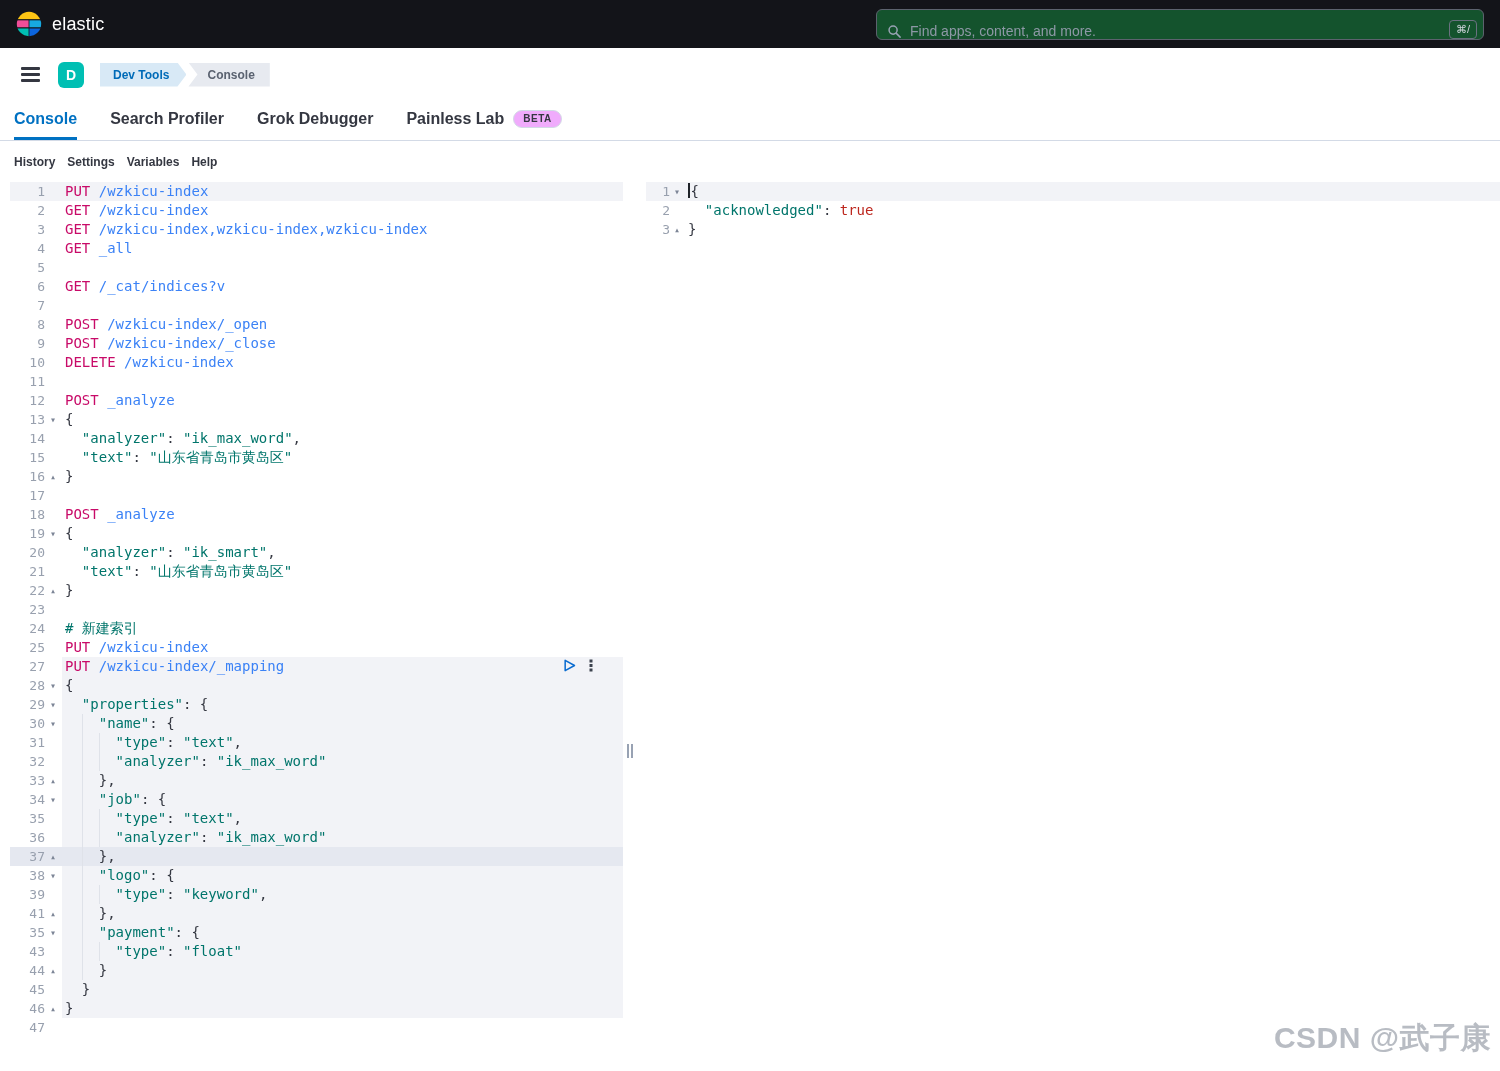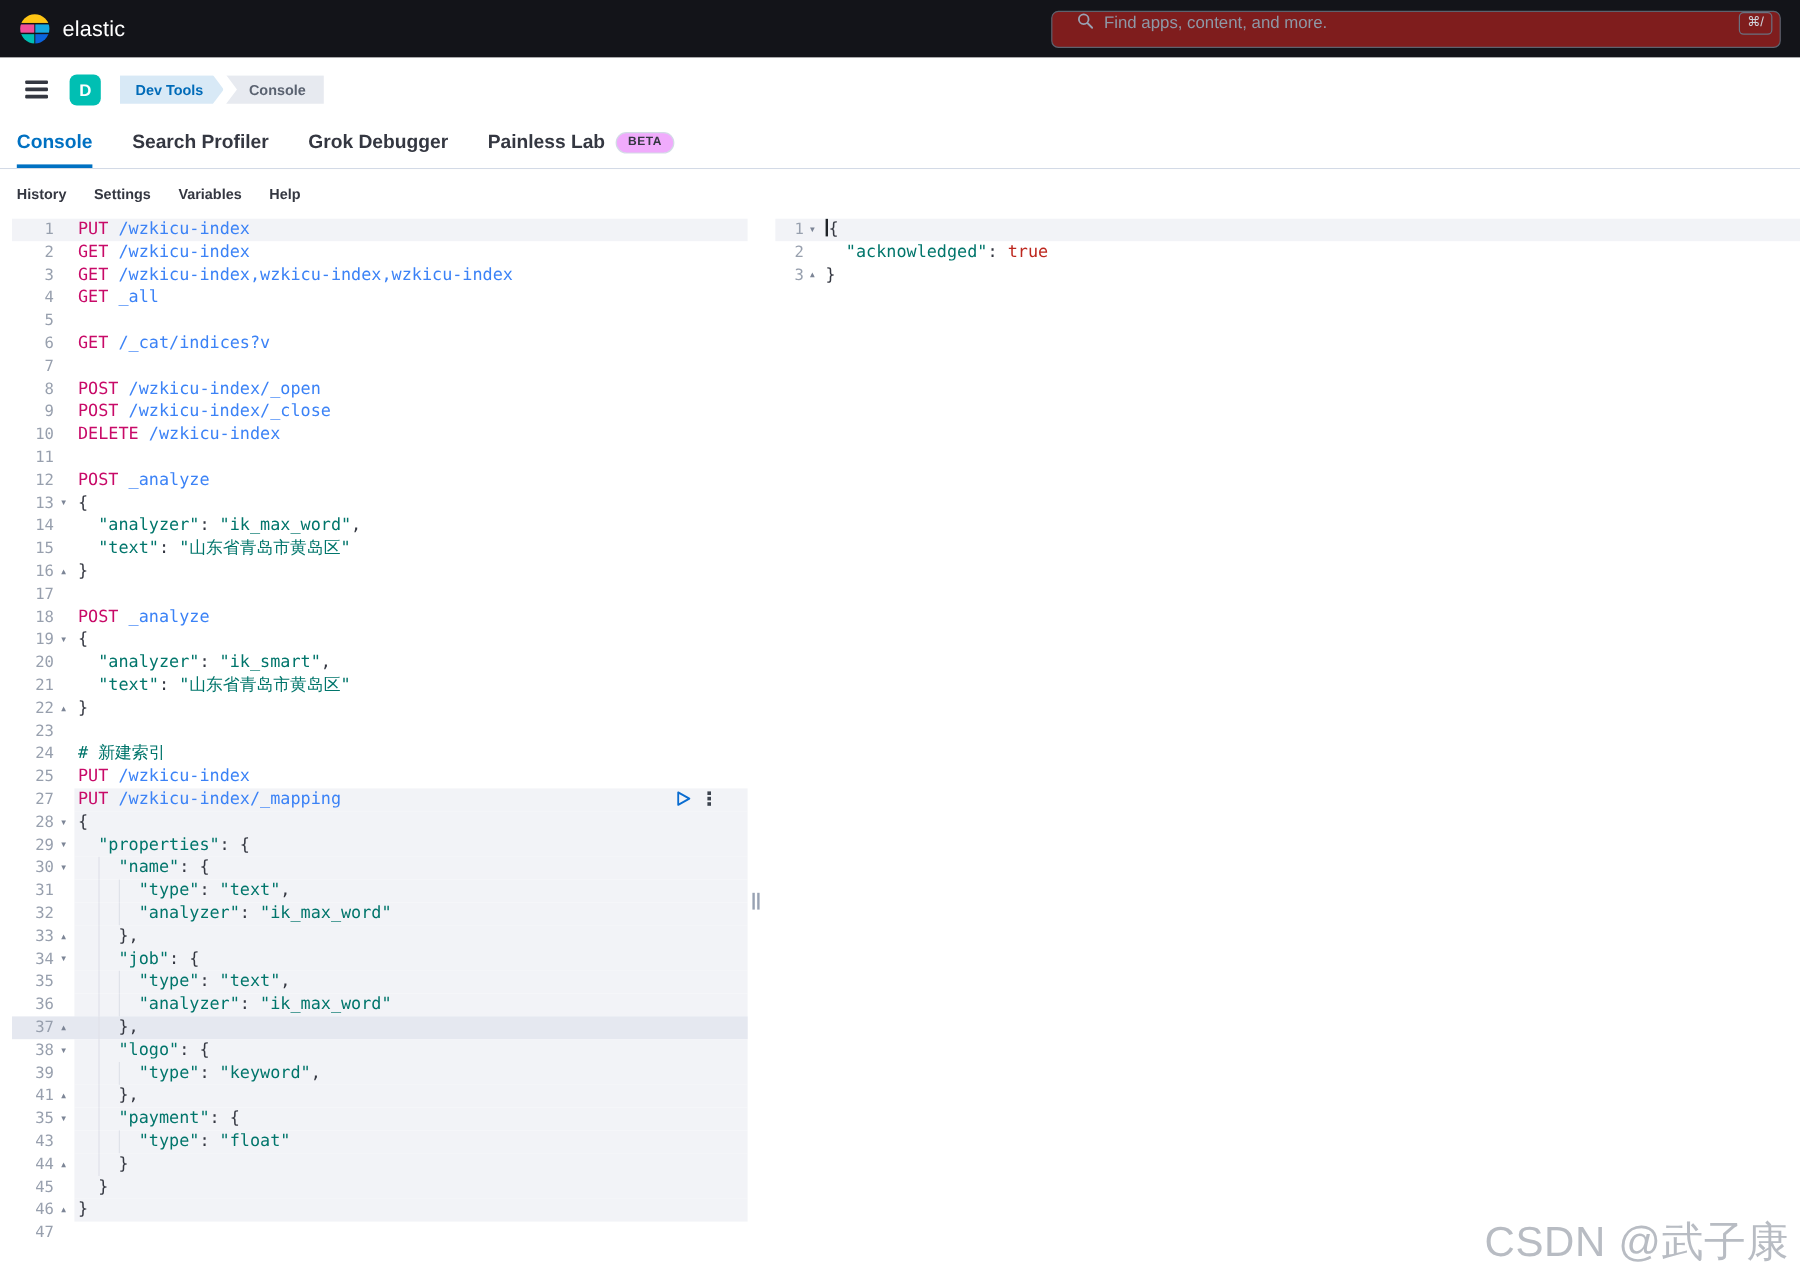--- a/index.html
+++ b/index.html
@@ -6,21 +6,21 @@
   html,body{width:1500px;height:1071px;overflow:hidden;background:#fff;
     font-family:"Liberation Sans",sans-serif;-webkit-font-smoothing:antialiased}
   .page{position:relative;width:1500px;height:1071px;overflow:hidden;background:#fff}
 
   
   .hdr{position:absolute;top:0;left:0;right:0;height:48px;background:#131419;
     display:flex;align-items:center;padding:0 16px;gap:10px}
   .logo{width:26px;height:26px;flex:none}
   .brand{color:#fff;font-size:18px;letter-spacing:.2px}
   .search{margin-left:auto;width:608px;height:31px;border:1px solid #5c626e;border-radius:6px;
-    display:flex;align-items:flex-start;padding:0 6px 0 20px;gap:8px;background:#7f1d1d;cursor:text}
+    display:flex;align-items:flex-end;padding:0 6px 0 10px;gap:8px;background:#14532d;cursor:text}
   .search .ph{color:#8e98a6;font-size:14px;flex:1;white-space:nowrap;overflow:hidden}
   .kbd{border:1px solid #6a7180;border-radius:4px;color:#cfd4dc;font-size:11px;line-height:1;
     padding:3px 6px;flex:none}
 
   
   .crumbrow{position:absolute;top:48px;left:0;right:0;height:53px;display:flex;align-items:center;background:#fff}
   .hamb{margin-left:21px;width:19px;cursor:pointer}
   .hamb span{display:block;width:19px;height:2.5px;background:#343741;border-radius:1px;margin:3.5px 0}
   .space{margin-left:18px;width:26px;height:26px;border-radius:6px;background:#00bfb3;color:#fff;
     font-weight:700;font-size:14px;display:flex;align-items:center;justify-content:center;cursor:pointer}
@@ -34,21 +34,21 @@
   .tabs{position:absolute;top:101px;left:0;right:0;height:40px;border-bottom:1px solid #d3dae6;
     display:flex;align-items:stretch;padding-left:14px;gap:33px;background:#fff}
   .tab{display:flex;align-items:center;font-size:16px;font-weight:700;color:#343741;
     border-bottom:3px solid transparent;cursor:pointer;white-space:nowrap}
   .tab.active{color:#0071c2;border-bottom-color:#0071c2}
   .beta{margin-left:9px;font-size:10px;font-weight:700;letter-spacing:.5px;color:#343741;
     border:1px solid #d3dae6;border-radius:10px;padding:3px 9px;line-height:1;background:#f0abfc}
 
   
   .submenu{position:absolute;top:141px;left:0;right:0;height:41px;display:flex;align-items:center;
-    padding-left:14px;gap:23px;background:#fff}
+    padding-left:14px;gap:12px;background:#fff}
   .subitem{font-size:12px;font-weight:700;color:#343741;cursor:pointer;white-space:nowrap}
 
   
   .editor{position:absolute;top:182px;left:0;right:0;bottom:0;background:#fff;
     font-family:"DejaVu Sans Mono","Liberation Mono",monospace;font-size:14px;line-height:19px;color:#343741}
   .pane{position:absolute;top:0;bottom:0;overflow:hidden}
   .pane.left{left:0;width:640px}
   .pane.right{left:646px;right:0}
   .row{position:relative;height:19px;display:flex;white-space:pre}
   .num{position:relative;z-index:1;text-align:right;color:#98a0ae;font-size:13px;line-height:19px;flex:none}
@@ -74,21 +74,21 @@
   .tk-b{color:#bd271e}
   .tk-p{color:#343741}
   .caret{display:inline-block;width:1.5px;height:15px;background:#1f2328;vertical-align:-2px;margin-right:1px}
   .acts{position:absolute;left:563px;top:2px;display:flex;gap:9px;align-items:center;z-index:2}
   .acts .act{display:flex;align-items:center;cursor:pointer}
   .handle{position:absolute;left:622px;top:560px;width:16px;height:18px;display:flex;gap:2.5px;
     align-items:center;justify-content:center;cursor:col-resize;z-index:3}
   .handle i{width:1.5px;height:14px;background:#98a2b3;display:block}
 
   
-  .watermark{position:absolute;right:9px;bottom:12px;font-size:35px;font-weight:400;
+  .watermark{position:absolute;right:9px;bottom:12px;font-size:30px;font-weight:700;
     color:rgba(154,160,170,.7);letter-spacing:.5px;z-index:5}
 </style>
 </head>
 <body>
 
 <div class="page">
 
   <header class="hdr">
     <svg class="logo" viewBox="0 0 32 32">
       <defs>

